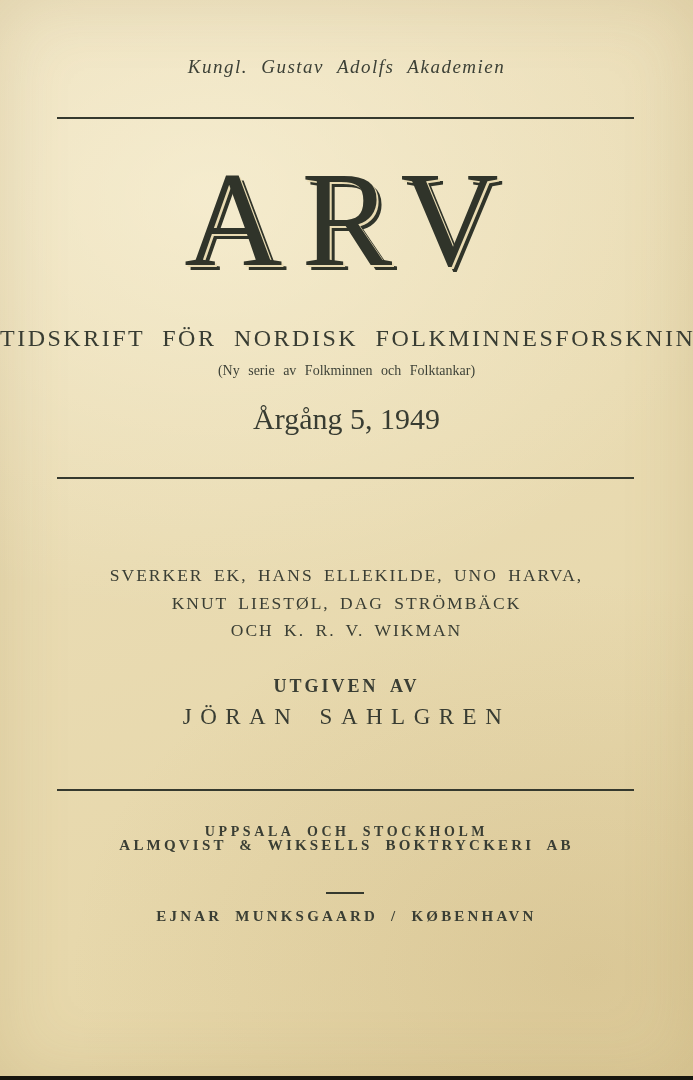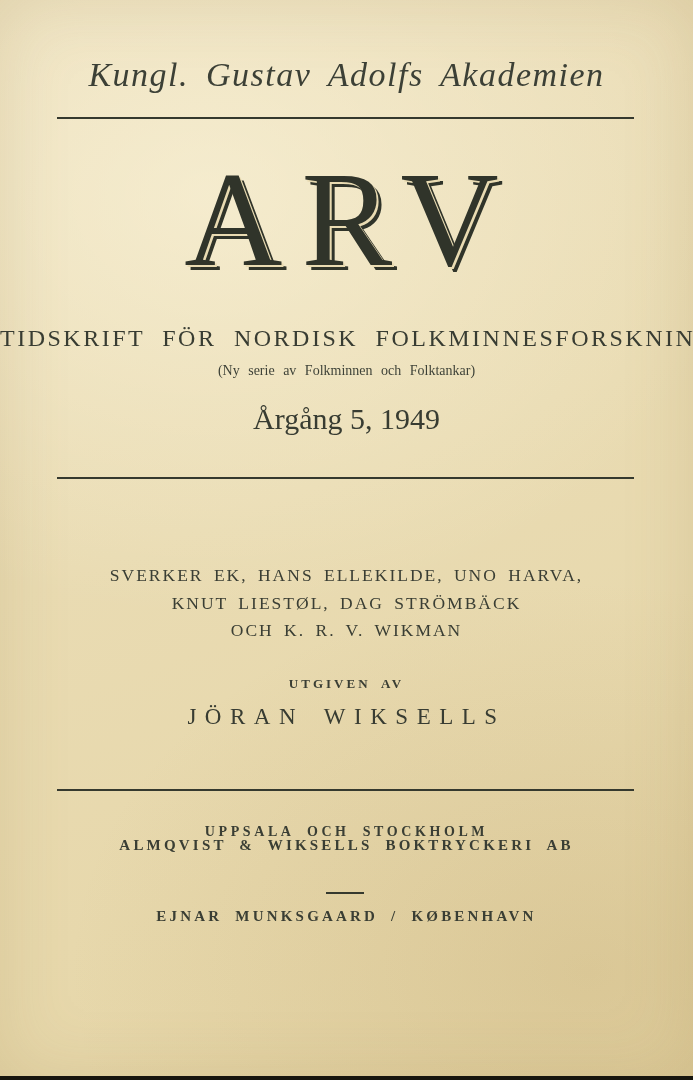--- a/index.html
+++ b/index.html
@@ -24,21 +24,21 @@
   .band {
     position: absolute;
     left: 0;
     right: 0;
     text-align: center;
     white-space: nowrap;
   }
   .publisher {
     top: 56px;
     font-style: italic;
-    font-size: 34px;
+    font-size: 19px;
     letter-spacing: 1.5px;
     word-spacing: 7px;
     color: #3c4036;
   }
   .rule {
     position: absolute;
     left: 57px;
     width: 577px;
     height: 2px;
     background: #35392e;
@@ -100,21 +100,21 @@
   .names {
     top: 562px;
     font-size: 17.5px;
     line-height: 27.6px;
     letter-spacing: 2px;
     word-spacing: 4px;
     color: #3a3e34;
   }
   .utgiven-heading {
     top: 676px;
-    font-size: 13px;
+    font-size: 18px;
     font-weight: 700;
     letter-spacing: 3px;
     word-spacing: 5px;
   }
   .editor {
     top: 704px;
     font-size: 23px;
     letter-spacing: 8.5px;
     word-spacing: 6px;
     color: #383c32;
@@ -185,21 +185,21 @@
 
 
   <div class="band names">
     <div>SVERKER EK, HANS ELLEKILDE, UNO HARVA,</div>
     <div>KNUT LIESTØL, DAG STRÖMBÄCK</div>
     <div>OCH K. R. V. WIKMAN</div>
   </div>
 
   <div class="band utgiven-heading">UTGIVEN AV</div>
 
-  <div class="band editor">JÖRAN WIKSELLS</div>
+  <div class="band editor">JÖRAN SAHLGREN</div>
 
   <div class="rule rule-3"></div>
 
   <div class="band printer">ALMQVIST &amp; WIKSELLS BOKTRYCKERI AB</div>
 
   <div class="band cities">UPPSALA OCH STOCKHOLM</div>
 
   <div class="short-rule"></div>
 
   <div class="band distributor">EJNAR MUNKSGAARD / KØBENHAVN</div>

